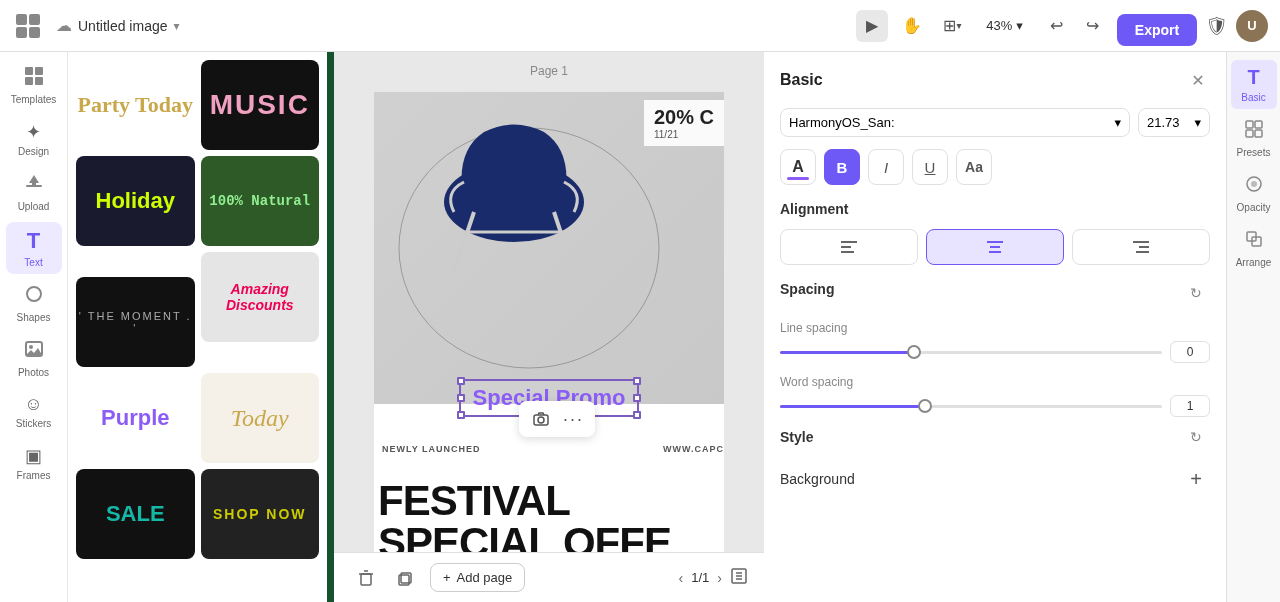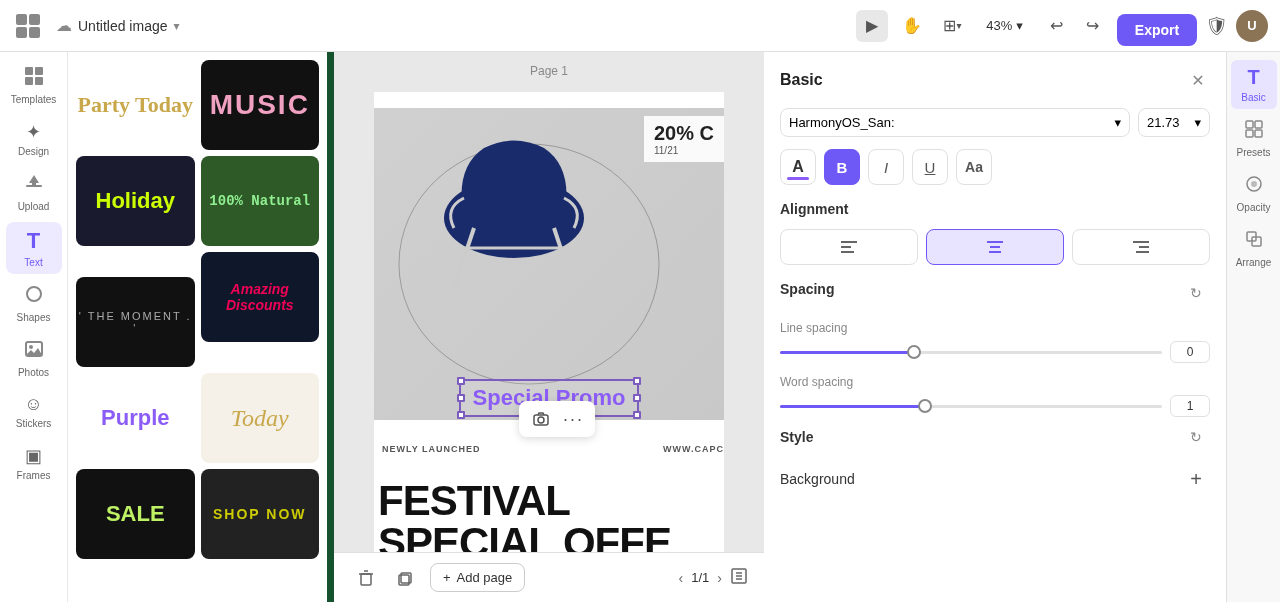--- a/index.html
+++ b/index.html
@@ -144,35 +144,35 @@
       justify-content: center;
       position: relative;
     }
 
     
     .card-party { background: #fff; }
     .card-music { background: #111; }
     .card-holiday { background: #1a1a2e; }
     .card-natural { background: #2d5a27; }
     .card-moment { background: #111; margin-top: 25px; }
-    .card-discounts { background: #0f172a; }
+    .card-discounts { background: #e5e5e5; }
     .card-purple { background: #fff; }
     .card-today { background: #f5f0e8; }
     .card-sale { background: #111; }
     .card-shopnow { background: #222; }
 
     .card-text-party { font-family: Georgia, serif; font-size: 22px; font-weight: bold; color: #c8a84b; text-align: center; }
     .card-text-music { font-family: Arial, sans-serif; font-size: 28px; font-weight: 900; color: #f0a0c0; text-align: center; letter-spacing: 2px; }
     .card-text-holiday { font-size: 22px; font-weight: 900; color: #ccff00; text-align: center; }
     .card-text-natural { font-size: 14px; font-weight: 600; color: #90ee90; text-align: center; font-family: Liberation Mono, monospace; }
     .card-text-moment { font-size: 11px; color: #aaa; text-align: center; letter-spacing: 2px; }
     .card-text-discounts { font-size: 14px; font-weight: 700; color: #e05; text-align: center; font-style: italic; }
     .card-text-purple { font-size: 22px; font-weight: 700; color: #8b5cf6; text-align: center; }
     .card-text-today { font-family: Georgia, serif; font-size: 24px; font-style: italic; color: #c8a84b; text-align: center; }
-    .card-text-sale { font-size: 22px; font-weight: 900; color: #bef264; text-align: center; }
+    .card-text-sale { font-size: 22px; font-weight: 900; color: #14b8a6; text-align: center; }
     .card-text-shopnow { font-size: 14px; font-weight: 900; color: #cccc00; text-align: center; letter-spacing: 2px; }
 
     
     .canvas-area {
       flex: 1;
       background: #e8e8e8;
       position: relative;
       overflow: hidden;
     }
     .page-label {
@@ -194,21 +194,21 @@
       overflow: hidden;
     }
     .canvas-inner {
       position: relative;
       width: 100%;
       height: 100%;
     }
     
     .chair-bg {
       position: absolute;
-      top: 16px; left: 0;
+      top: 0; left: 0;
       width: 100%; height: 65%;
       background: linear-gradient(135deg, #d0d0d0 0%, #c8c8c8 100%);
       overflow: hidden;
     }
 
     
     .selected-text-wrapper {
       position: absolute;
       bottom: 155px;
       left: 0;

